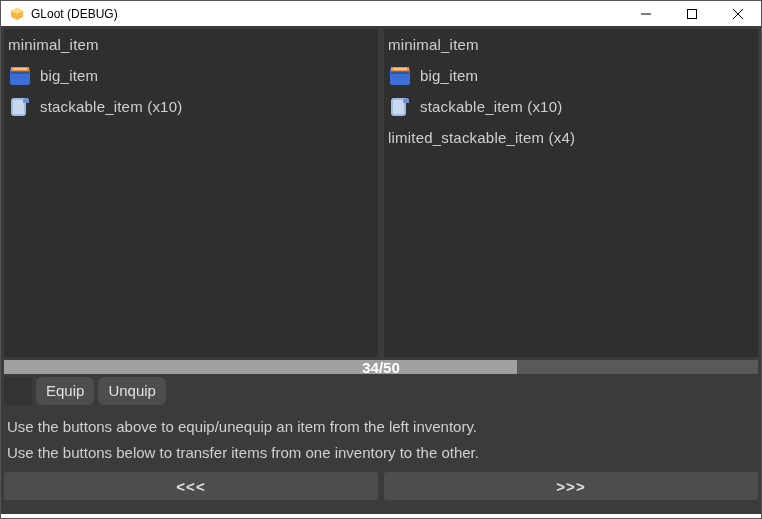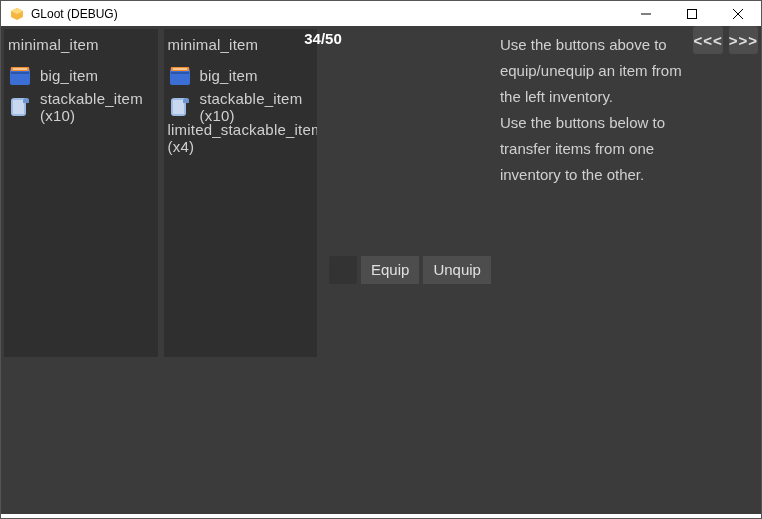--- a/index.html
+++ b/index.html
@@ -33,21 +33,21 @@
     justify-content: center;
     font-size: 13px;
     font-family: "Segoe UI", sans-serif;
     cursor: pointer;
   }
   .app-body {
     width: 100%;
     height: 488px;
     background: #3b3b3b;
     display: flex;
-    flex-direction: row;
+    flex-direction: column;
     color: #bfbfbf;
   }
   .panels {
     display: flex;
     flex-direction: row;
     height: 334px;
   }
   .panel {
     flex: 1;
     background: #2f2f2f;
@@ -64,21 +64,21 @@
     font-size: 15px;
     letter-spacing: 0.2px;
   }
   .item-row .item-icon {
     width: 24px; height: 24px;
     flex-shrink: 0;
   }
   .bars {
     display: flex;
     flex-direction: row;
-    height: 24px;
+    height: 14px;
   }
   .bar-cell {
     flex: 1;
     margin: 0 3px;
     position: relative;
     background: #595959;
   }
   .bar-fill {
     position: absolute;
     left: 0; top: 0; bottom: 0;
@@ -97,21 +97,21 @@
   .btn-row {
     display: flex;
     align-items: center;
     padding: 3px;
     gap: 4px;
   }
   .godot-btn {
     background: #4d4d4d;
     color: #e0e0e0;
     border: none;
-    border-radius: 0;
+    border-radius: 6px;
     padding: 5px 10px 6px;
     font-size: 15px;
     font-family: inherit;
     cursor: pointer;
   }
   .tiny-btn {
     width: 28px;
     height: 28px;
     background: #333;
     border-radius: 2px;

